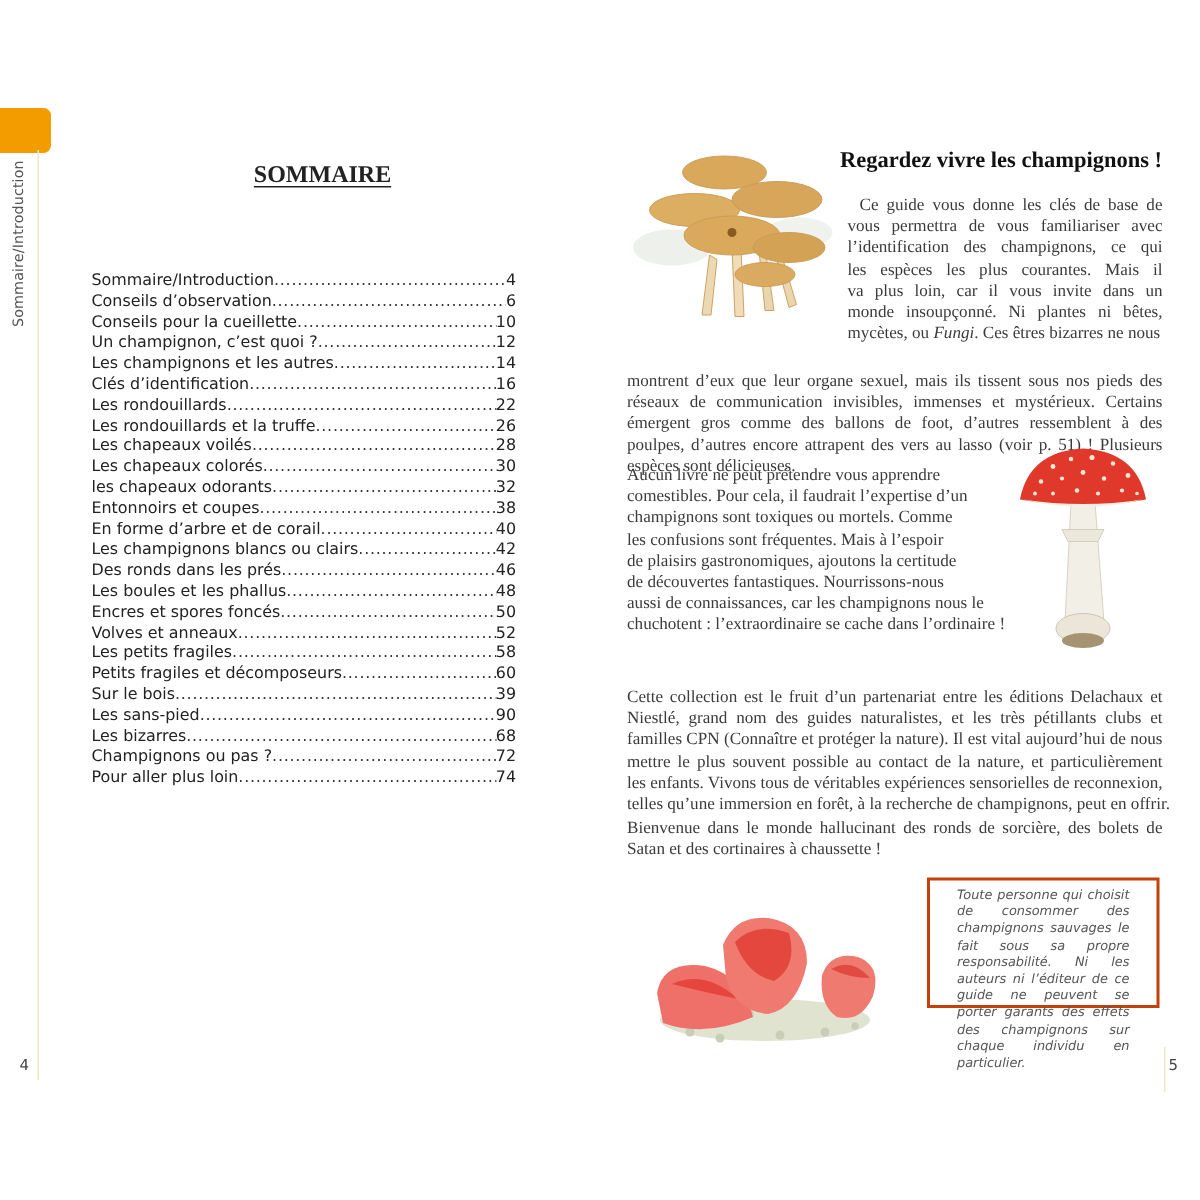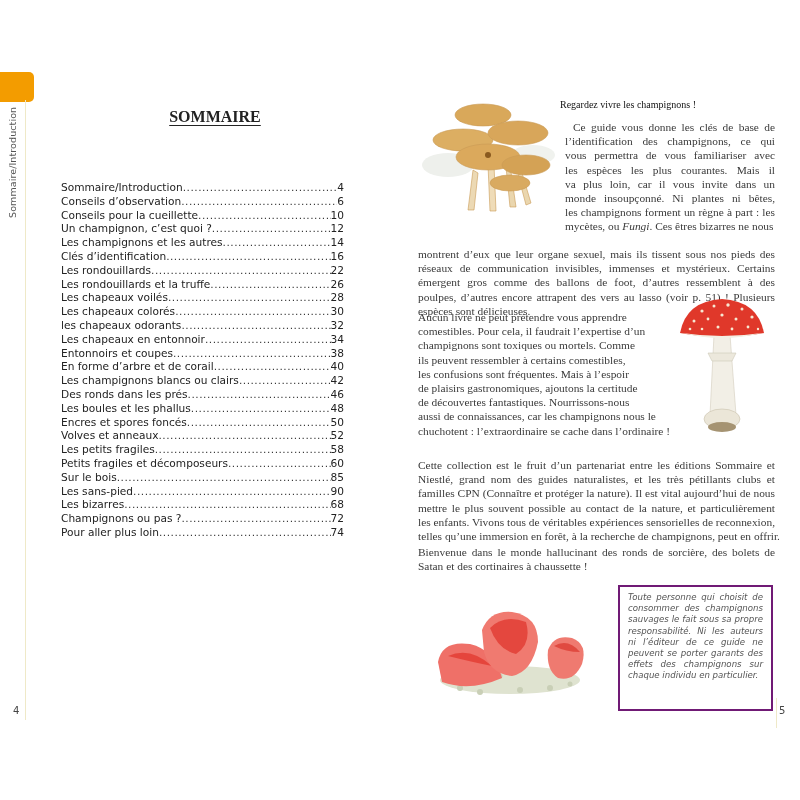--- a/index.html
+++ b/index.html
@@ -21,34 +21,34 @@
     .toc-label { flex: 0 0 auto; }
     .toc-dots { flex: 1 1 auto; overflow: hidden; color: #333; letter-spacing: 0.5px; }
     .toc-dots::after { content: "........................................................................................................................"; }
     .toc-page { flex: 0 0 auto; text-align: right; }
 
     
     .img-honey { position: absolute; left: 418px; top: 95px; width: 140px; height: 120px; }
     .img-amanita { position: absolute; left: 672px; top: 295px; width: 100px; height: 140px; }
     .img-cups { position: absolute; left: 420px; top: 600px; width: 180px; height: 100px; }
 
-    .r-title { position: absolute; left: 560px; top: 99px; font-family: "Liberation Serif", serif; font-weight: normal; font-size: 10px; color: #111; white-space: nowrap; }
+    .r-title { position: absolute; left: 560px; top: 99px; font-family: "Liberation Serif", serif; font-weight: bold; font-size: 15px; color: #111; white-space: nowrap; }
 
     .para { position: absolute; font-family: "Liberation Serif", serif; font-size: 11.4px; line-height: 14.2px; color: #3a3a3a; }
     .para .ln { display: block; white-space: nowrap; }
     .justify .ln { text-align: justify; text-align-last: justify; }
     .justify .ln.last { text-align-last: left; }
 
-    .p1 { left: 565px; top: 120px; width: 210px; }
+    .p1 { left: 565px; top: 130px; width: 210px; }
     .p1b { left: 418px; top: 247px; width: 357px; }
     .p2 { left: 418px; top: 310px; width: 270px; }
     .p3 { left: 418px; top: 458px; width: 357px; }
     .p4 { left: 418px; top: 545px; width: 357px; }
 
-    .disclaimer { position: absolute; left: 618px; top: 585px; width: 155px; height: 126px; border: 2px solid #701a75; box-sizing: border-box; padding: 5px 8px; font-family: "DejaVu Sans", sans-serif; font-style: italic; font-size: 8.6px; line-height: 11.2px; color: #555; text-align: justify; }
+    .disclaimer { position: absolute; left: 618px; top: 585px; width: 155px; height: 87px; border: 2px solid #c2410c; box-sizing: border-box; padding: 5px 18px; font-family: "DejaVu Sans", sans-serif; font-style: italic; font-size: 8.6px; line-height: 11.2px; color: #555; text-align: justify; }
 
     .page-num-right { position: absolute; left: 779px; top: 705px; font-family: "DejaVu Sans", sans-serif; font-size: 10px; color: #444; }
     .page-num-right-line { position: absolute; left: 776px; top: 698px; width: 1px; height: 30px; background: #efe9c8; }
   </style>
 </head>
 <body>
 
 <div class="spread">
 
   <div>
@@ -112,25 +112,20 @@
           <span class="toc-label">Les chapeaux colorés</span>
           <span class="toc-dots"></span>
           <span class="toc-page">30</span>
         </div>
         <div class="toc-row">
           <span class="toc-label">les chapeaux odorants</span>
           <span class="toc-dots"></span>
           <span class="toc-page">32</span>
         </div>
         <div class="toc-row">
-          <span class="toc-label">Les chapeaux en entonnoir</span>
-          <span class="toc-dots"></span>
-          <span class="toc-page">34</span>
-        </div>
-        <div class="toc-row">
           <span class="toc-label">Entonnoirs et coupes</span>
           <span class="toc-dots"></span>
           <span class="toc-page">38</span>
         </div>
         <div class="toc-row">
           <span class="toc-label">En forme d’arbre et de corail</span>
           <span class="toc-dots"></span>
           <span class="toc-page">40</span>
         </div>
         <div class="toc-row">
@@ -164,21 +159,21 @@
           <span class="toc-page">58</span>
         </div>
         <div class="toc-row">
           <span class="toc-label">Petits fragiles et décomposeurs</span>
           <span class="toc-dots"></span>
           <span class="toc-page">60</span>
         </div>
         <div class="toc-row">
           <span class="toc-label">Sur le bois</span>
           <span class="toc-dots"></span>
-          <span class="toc-page">85</span>
+          <span class="toc-page">39</span>
         </div>
         <div class="toc-row">
           <span class="toc-label">Les sans-pied</span>
           <span class="toc-dots"></span>
           <span class="toc-page">90</span>
         </div>
         <div class="toc-row">
           <span class="toc-label">Les bizarres</span>
           <span class="toc-dots"></span>
           <span class="toc-page">68</span>
@@ -215,41 +210,39 @@
         <ellipse cx="108" cy="70" rx="24" ry="10" fill="#d4a255"></ellipse>
         <ellipse cx="92" cy="88" rx="20" ry="8" fill="#d9aa60"></ellipse>
       </g>
       <circle cx="70" cy="60" r="3" fill="#8a5a1f"></circle>
     </svg>
 
     <div class="r-title">Regardez vivre les champignons !</div>
 
     <div class="para p1 justify" id="p1">
         <span class="ln" style="padding-left: 8px;">Ce guide vous donne les clés de base de</span>
+        <span class="ln" style="padding-left: 0px;">vous permettra de vous familiariser avec</span>
         <span class="ln" style="padding-left: 0px;">l’identification des champignons, ce qui</span>
-        <span class="ln" style="padding-left: 0px;">vous permettra de vous familiariser avec</span>
         <span class="ln" style="padding-left: 0px;">les espèces les plus courantes. Mais il</span>
         <span class="ln" style="padding-left: 0px;">va plus loin, car il vous invite dans un</span>
         <span class="ln" style="padding-left: 0px;">monde insoupçonné. Ni plantes ni bêtes,</span>
-        <span class="ln" style="padding-left: 0px;">les champignons forment un règne à part : les</span>
         <span class="ln last" style="padding-left: 0px;">mycètes, ou <i>Fungi</i>. Ces êtres bizarres ne nous</span>
       </div>
     <div class="para p1b justify" id="p1b">
         <span class="ln">montrent d’eux que leur organe sexuel, mais ils tissent sous nos pieds des</span>
         <span class="ln">réseaux de communication invisibles, immenses et mystérieux. Certains</span>
         <span class="ln">émergent gros comme des ballons de foot, d’autres ressemblent à des</span>
         <span class="ln">poulpes, d’autres encore attrapent des vers au lasso (voir p. 51) ! Plusieurs</span>
         <span class="ln last">espèces sont délicieuses.</span>
       </div>
 
     <div class="para p2" id="p2">
         <span class="ln">Aucun livre ne peut prétendre vous apprendre</span>
         <span class="ln">comestibles. Pour cela, il faudrait l’expertise d’un</span>
         <span class="ln">champignons sont toxiques ou mortels. Comme</span>
-        <span class="ln">ils peuvent ressembler à certains comestibles,</span>
         <span class="ln">les confusions sont fréquentes. Mais à l’espoir</span>
         <span class="ln">de plaisirs gastronomiques, ajoutons la certitude</span>
         <span class="ln">de découvertes fantastiques. Nourrissons-nous</span>
         <span class="ln">aussi de connaissances, car les champignons nous le</span>
         <span class="ln last">chuchotent : l’extraordinaire se cache dans l’ordinaire !</span>
       </div>
 
     <svg class="img-amanita" viewBox="0 0 100 140">
       <path d="M42 40 L38 120 Q50 132 64 120 L58 40Z" fill="#f2efe6" stroke="#d8d3c4" stroke-width="0.7"></path>
       <path d="M36 58 L64 58 L60 66 L40 66Z" fill="#ece8dc" stroke="#cfc9b8" stroke-width="0.6"></path>
@@ -270,21 +263,21 @@
         <circle cx="76" cy="32" r="1.4"></circle>
           <circle cx="18" cy="34" r="1.3"></circle>
           <circle cx="46" cy="32" r="1.5"></circle>
         <circle cx="60" cy="34" r="1.4"></circle>
           <circle cx="30" cy="34" r="1.3"></circle>
           <circle cx="86" cy="34" r="1.2"></circle>
       </g>
     </svg>
 
     <div class="para p3 justify" id="p3">
-        <span class="ln">Cette collection est le fruit d’un partenariat entre les éditions Sommaire et</span>
+        <span class="ln">Cette collection est le fruit d’un partenariat entre les éditions Delachaux et</span>
         <span class="ln">Niestlé, grand nom des guides naturalistes, et les très pétillants clubs et</span>
         <span class="ln">familles CPN (Connaître et protéger la nature). Il est vital aujourd’hui de nous</span>
         <span class="ln">mettre le plus souvent possible au contact de la nature, et particulièrement</span>
         <span class="ln">les enfants. Vivons tous de véritables expériences sensorielles de reconnexion,</span>
         <span class="ln last">telles qu’une immersion en forêt, à la recherche de champignons, peut en offrir.</span>
       </div>
     <div class="para p4 justify" id="p4">
         <span class="ln">Bienvenue dans le monde hallucinant des ronds de sorcière, des bolets de</span>
         <span class="ln last">Satan et des cortinaires à chaussette !</span>
       </div>

